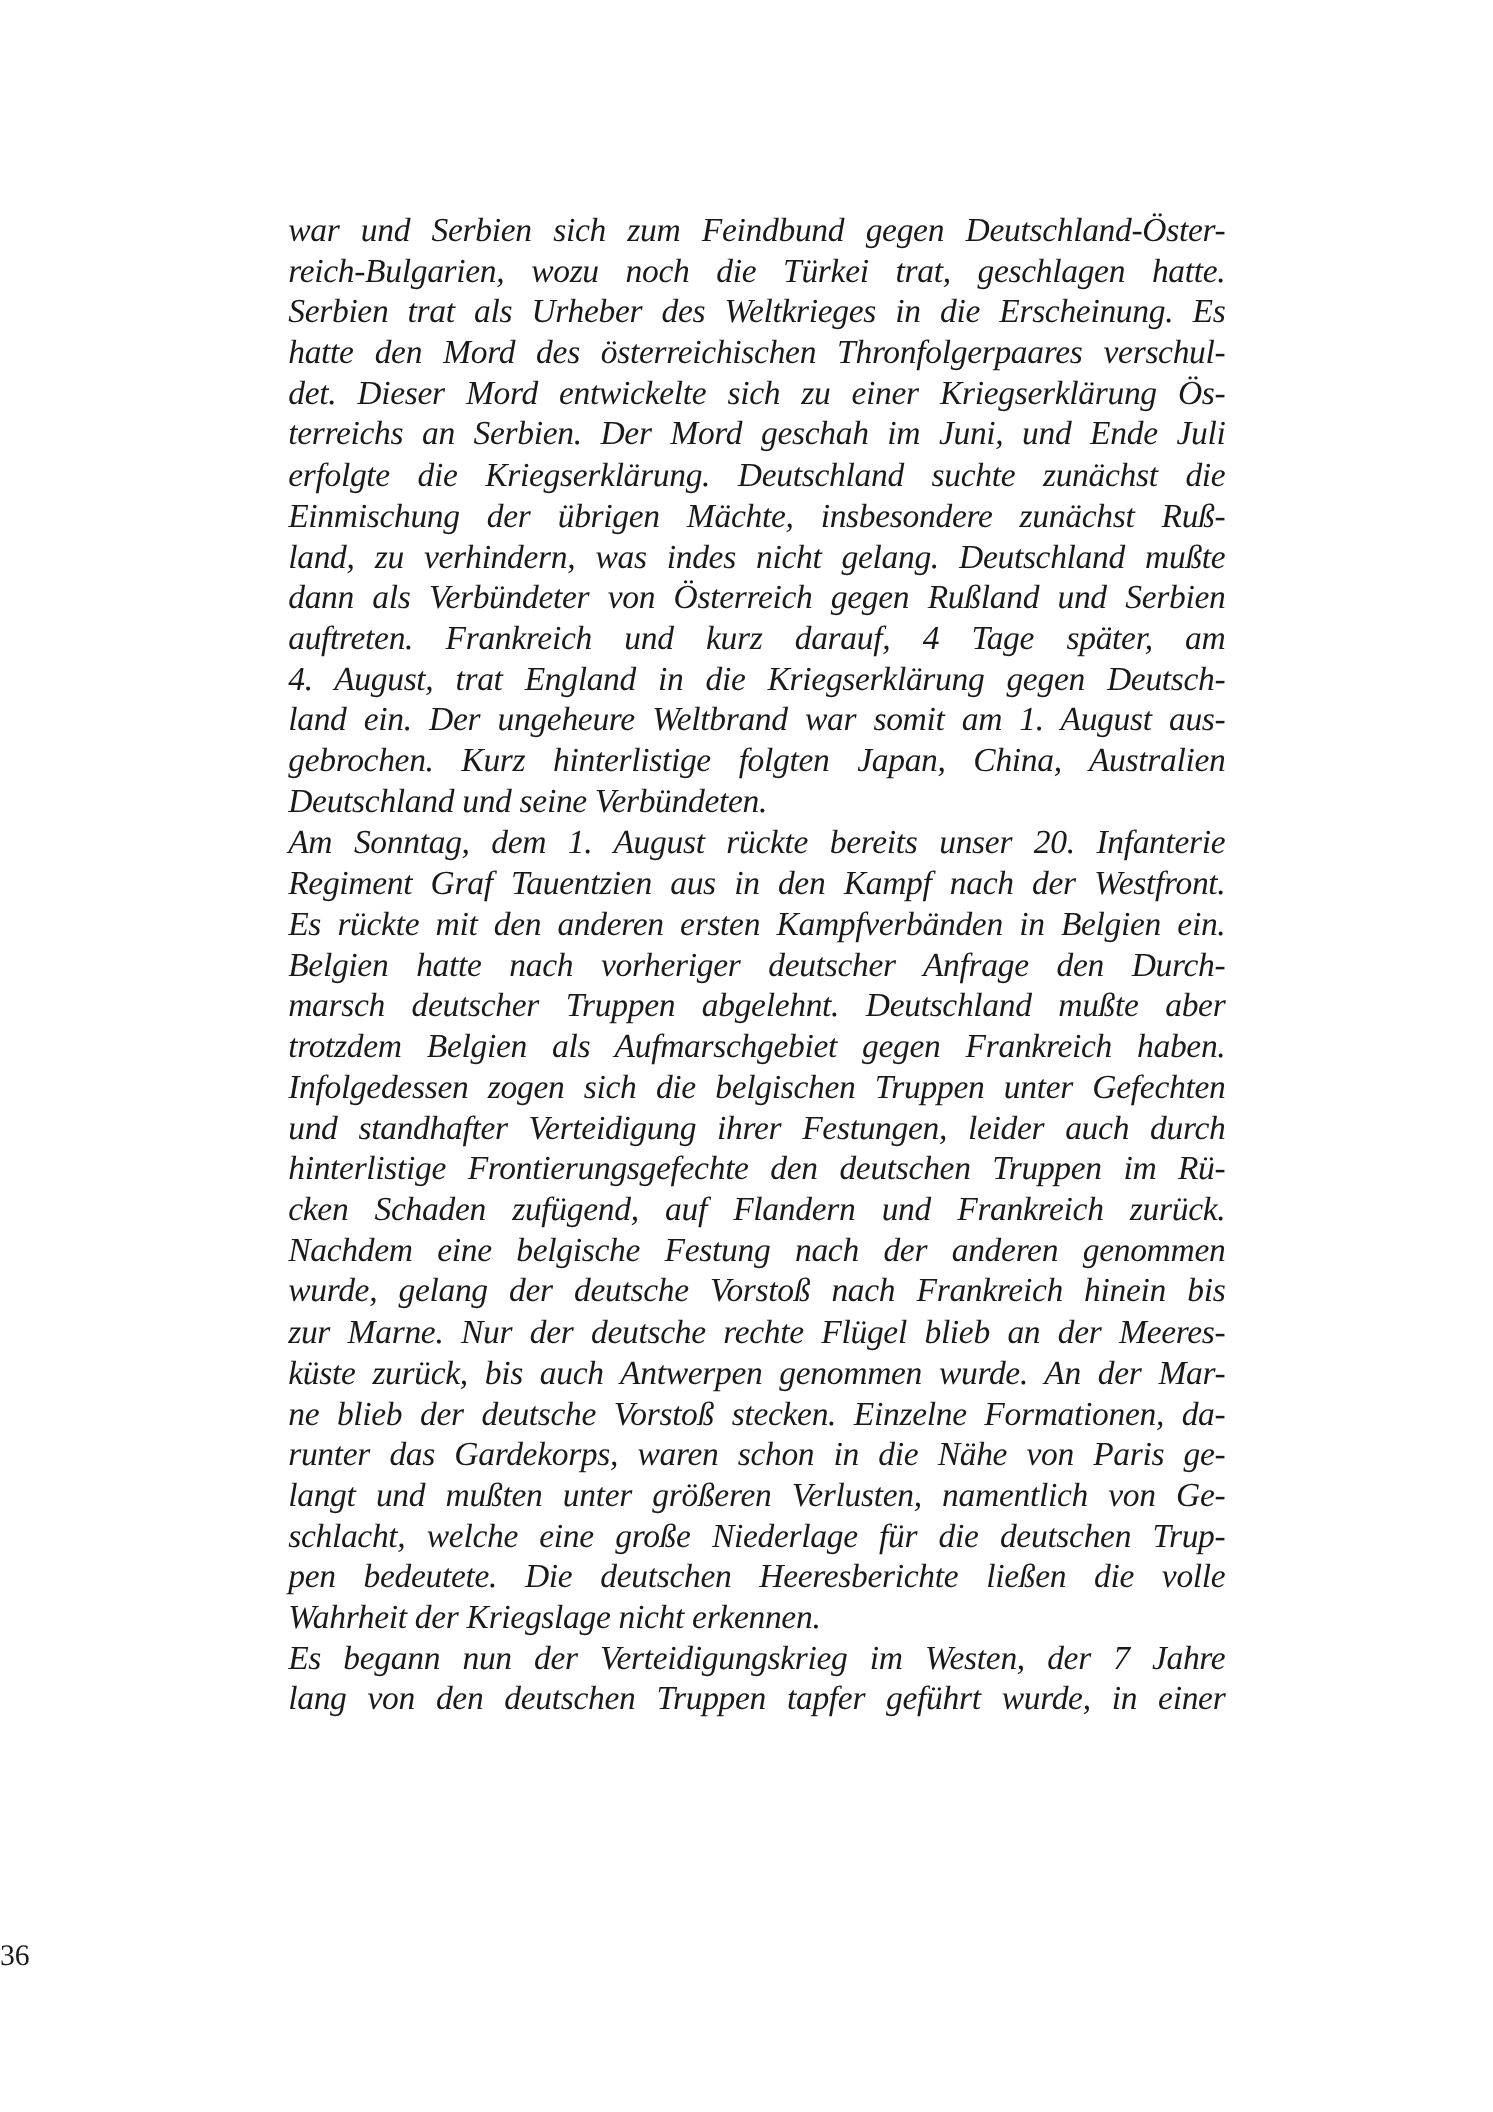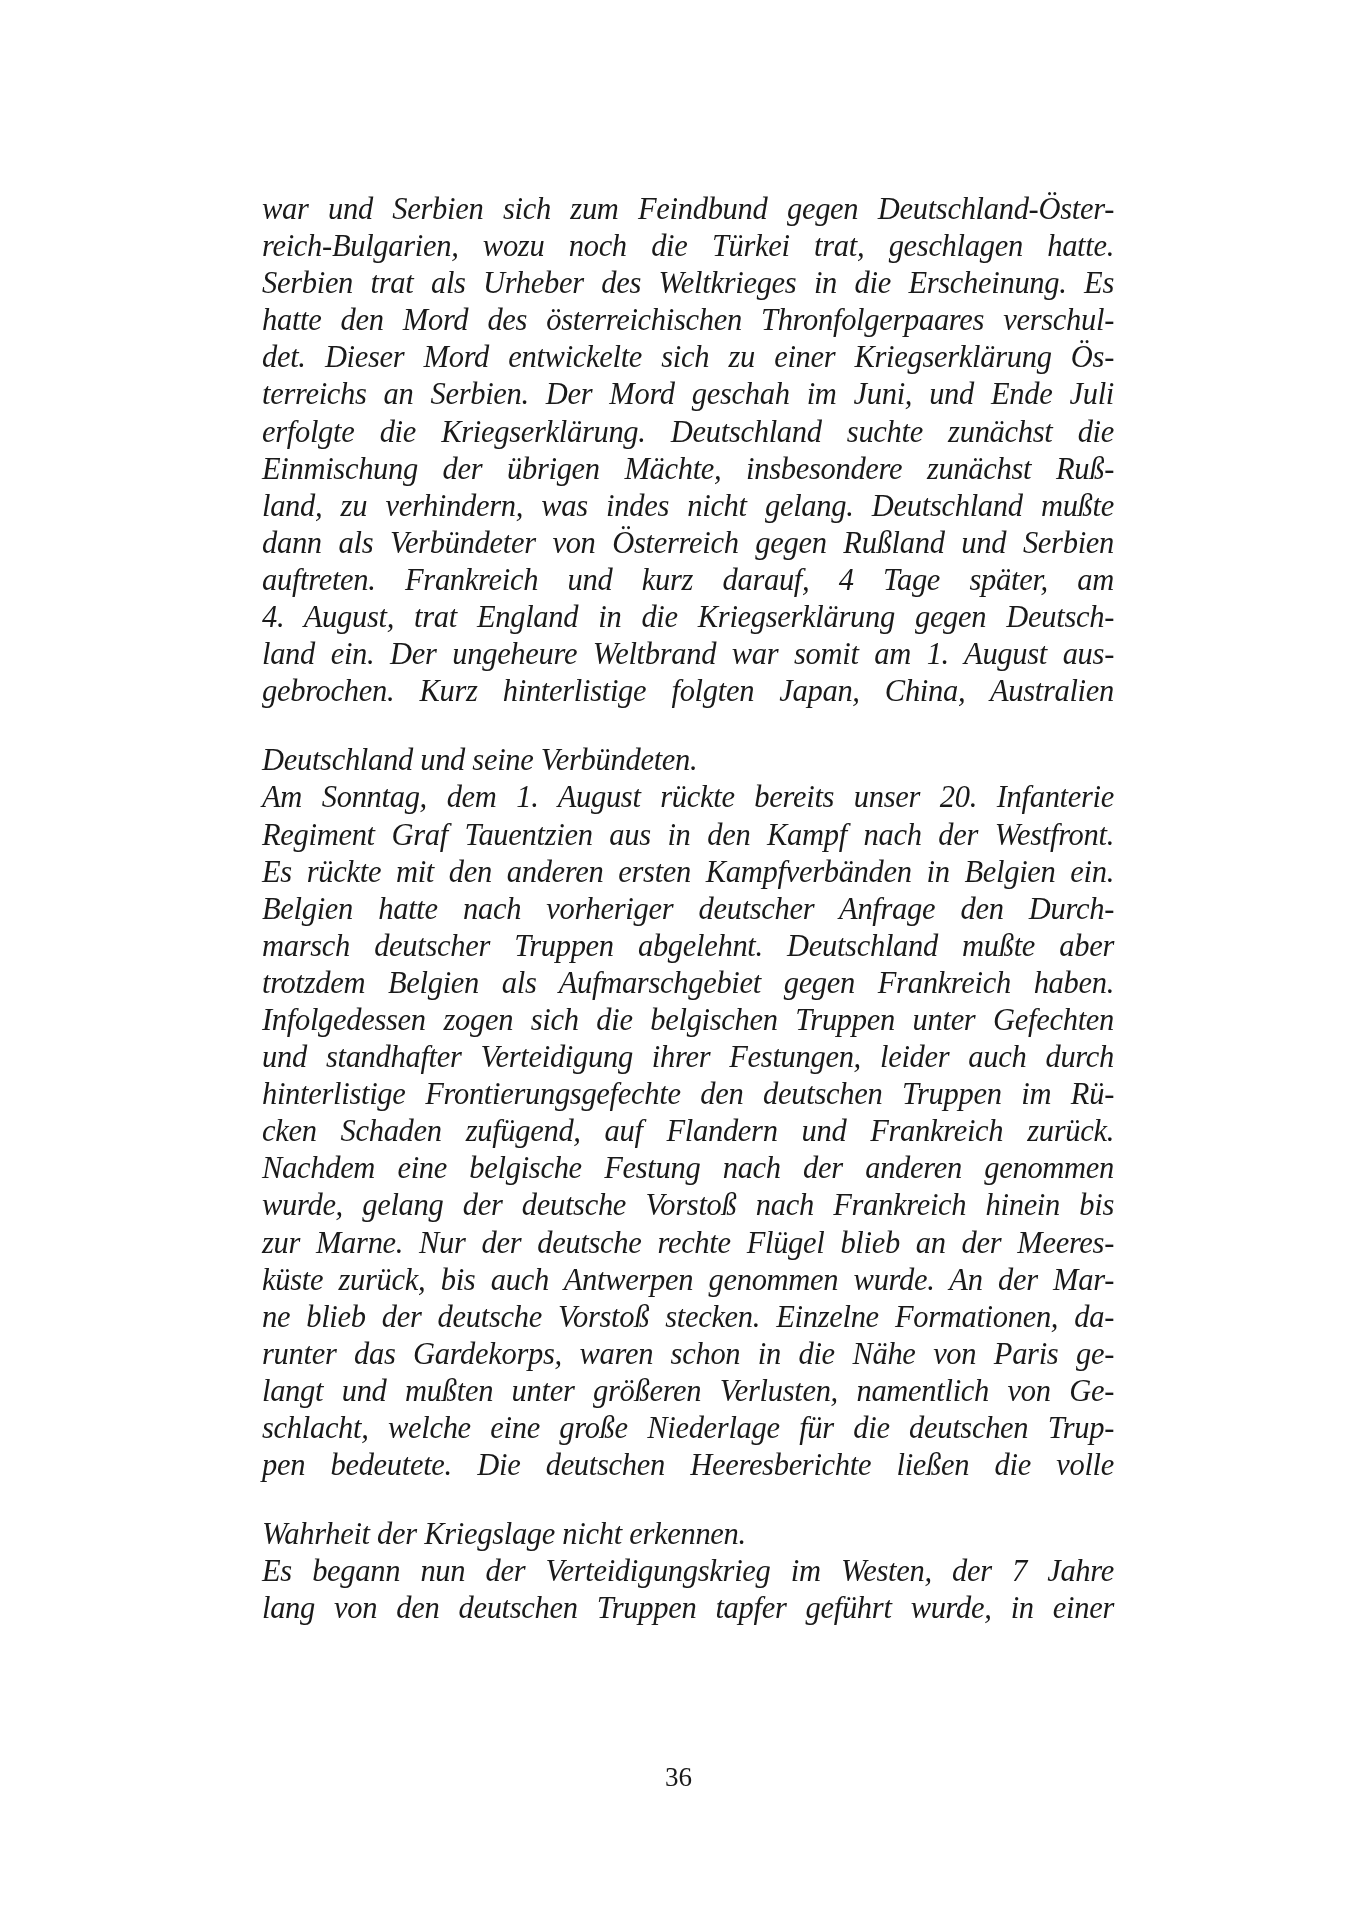--- a/index.html
+++ b/index.html
@@ -5,23 +5,23 @@
   html, body { margin: 0; padding: 0; background: #ffffff; }
   body { width: 1357px; height: 1920px; position: relative; overflow: hidden; }
   .page { position: absolute; left: 0; top: 0; width: 1357px; height: 1920px; background: #fff; }
   .text-block {
     position: absolute; left: 262px; top: 191px; width: 852px;
     font-family: "Liberation Serif", "DejaVu Serif", serif;
     font-style: italic; font-size: 30.5px; line-height: 37.1px;
     color: #1a1a1a; letter-spacing: -0.3px;
   }
   .line { display: block; white-space: nowrap; text-align: justify; text-align-last: justify; height: 37.1px; font-style: italic; }
-  .line.last { text-align-last: left; margin-top: 32px; }
+  .line.last { text-align-last: left; }
   .page-number {
-    position: absolute; left: 0; width: 1357px; top: 1762px; text-align: center;
+    position: absolute; left: 0; width: 1357px; top: 1762px; text-align: left;
     font-family: "Liberation Serif", "DejaVu Serif", serif; font-size: 27px; color: #1a1a1a;
   }
 </style>
 </head>
 <body>
 
 <div class="page">
   <div class="text-block" id="text-block">
       <span class="line">war und Serbien sich zum Feindbund gegen Deutschland-Öster-</span>
       <span class="line">reich-Bulgarien, wozu noch die Türkei trat, geschlagen hatte.</span>

